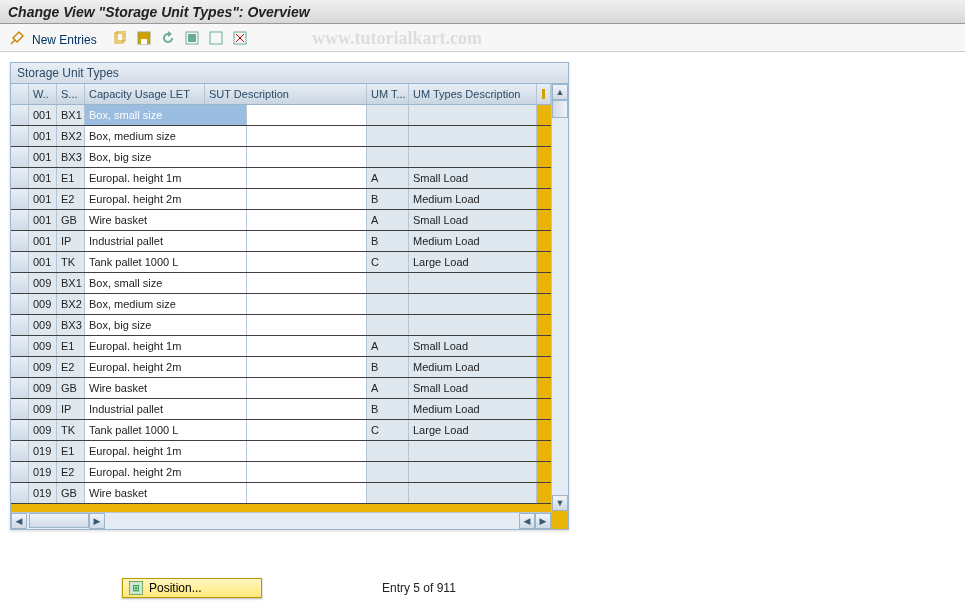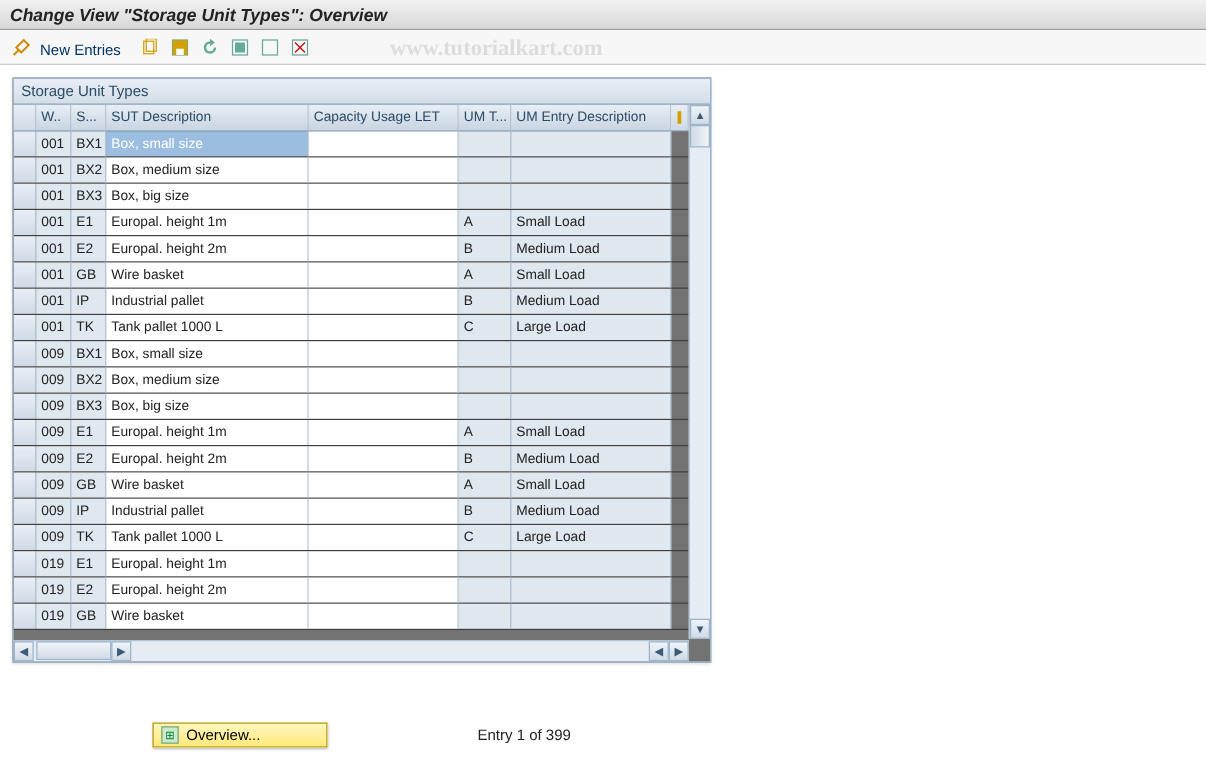--- a/index.html
+++ b/index.html
@@ -59,21 +59,21 @@
       font-family: Georgia, serif;
       pointer-events: none;
     }
     .content-wrap {
       padding: 10px;
     }
     .panel {
       border: 1px solid #9bb5cc;
       width: 559px;
       height: 468px;
-      background: #737373;
+      background: #eab308;
       position: relative;
       box-shadow: 0 1px 3px rgba(0,0,0,0.15);
     }
     .panel-title {
       background: linear-gradient(to bottom, #e8eef5, #d4dde8);
       border-bottom: 1px solid #9bb5cc;
       padding: 3px 6px;
       color: #2a4a66;
       font-size: 12px;
     }
@@ -252,24 +252,24 @@
 </div>
 
 <div class="content-wrap">
   <div class="panel">
     <div class="panel-title">Storage Unit Types</div>
 
     <div class="grid-head">
       <div class="hcell col-sel"></div>
       <div class="hcell col-w">W..</div>
       <div class="hcell col-s">S...</div>
+      <div class="hcell col-cap">Capacity Usage LET</div>
       <div class="hcell col-desc">SUT Description</div>
-      <div class="hcell col-cap">Capacity Usage LET</div>
       <div class="hcell col-umt">UM T...</div>
-      <div class="hcell col-umd">UM Entry Description</div>
+      <div class="hcell col-umd">UM Types Description</div>
       <div class="hcell col-cfg">
         <svg class="cfg-icon">
             <rect x="1" y="1" width="3" height="10" fill="#d4a000"></rect>
             <rect x="5" y="1" width="3" height="10" fill="#6a9"></rect>
             <rect x="9" y="1" width="2" height="10" fill="#48a"></rect>
           </svg>
       </div>
     </div>
 
     <div class="grid-body">
@@ -467,16 +467,16 @@
         <div class="arrow">◀</div>
         <div class="arrow">▶</div>
       </div>
     </div>
   </div>
 </div>
 
 <div class="footer">
   <div class="position-btn">
     <span class="picon">⊞</span>
-    <span>Overview...</span>
+    <span>Position...</span>
   </div>
-  <span class="entry-info">Entry 1 of 399</span>
+  <span class="entry-info">Entry 5 of 911</span>
 </div>
 
 </body></html>

